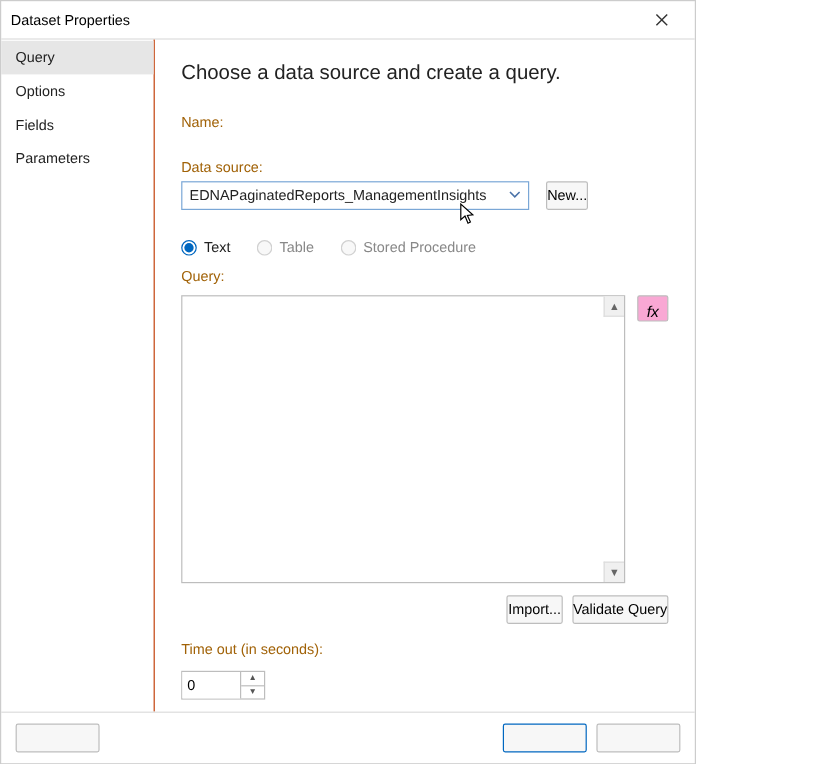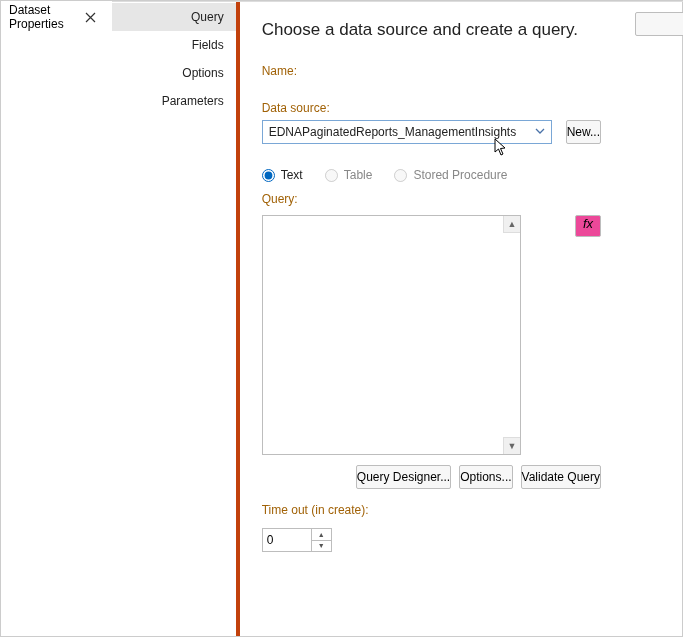--- a/index.html
+++ b/index.html
@@ -1,22 +1,22 @@
 <!DOCTYPE html>
 <html><head>
 <meta charset="utf-8">
 <style>
   * { box-sizing: border-box; font-family: "Segoe UI", Tahoma, sans-serif; }
   html, body { margin: 0; padding: 0; width: 683px; height: 637px; background: #fff; }
-  .window { width: 683px; height: 637px; display: flex; flex-direction: row; border: 1px solid #ccc; }
+  .window { width: 580px; height: 637px; display: flex; flex-direction: column; border: 1px solid #ccc; }
   .titlebar { height: 32px; display: flex; align-items: center; padding: 0 8px; font-size: 12px; color: #000; }
   .titlebar .spacer { flex: 1; }
   .close-x { width: 40px; height: 28px; display: flex; align-items: center; justify-content: center; font-size: 14px; color: #333; }
   .body { flex: 1; display: flex; border-top: 1px solid #ddd; }
-  .sidebar { width: 128px; border-right: 4px solid #c2410c; padding: 1px 0 0 0; text-align: right; }
+  .sidebar { width: 128px; border-right: 1px solid #c2410c; padding: 1px 0 0 0; }
   .side-item { padding: 7px 12px; font-size: 12px; color: #222; cursor: default; }
   .side-item.selected { background: #e6e6e6; }
   .main { flex: 1; padding: 18px 22px 10px 22px; overflow: hidden; display:flex; flex-direction:column; }
   .heading { font-size: 17px; color: #222; margin-bottom: 24px; }
   .label { font-size: 12px; color: #a16207; margin-bottom: 5px; display:block; }
   .text-input { width: 100%; height: 24px; border: 1px solid #bdbdbd; font-size: 12px; padding: 2px 6px; background: #fff; }
   .row-gap { height: 18px; }
   .ds-row { display: flex; align-items: flex-end; gap: 14px; }
   .combo { position: relative; width: 290px; height: 24px; border: 1px solid #7aa7d6; background: #fff; display:flex; align-items:center; padding: 0 22px 0 6px; font-size: 12px; color: #222; }
   .combo .chev { position:absolute; right:4px; top:3px; width:14px; height:14px; display:flex; align-items:center; justify-content:center; color:#4a72a8; font-size:10px; }
@@ -24,21 +24,21 @@
   .cursor { position:absolute; left:230px; top:16px; pointer-events:none; }
   .radios { display: flex; align-items: center; gap: 22px; margin-top:6px; }
   .radio { display: flex; align-items: center; gap: 6px; font-size: 12px; color:#222;justify-content:center; }
   .radio input { accent-color:#0067c0; margin:0; }
   .radio.disabled { color:#888; }
   .query-box-wrap { display:flex; gap:10px; align-items:flex-start; margin-top:4px; }
   .query-box-outer { position:relative; flex:1; height: 240px; border:1px solid #bdbdbd; background:#fff; }
   .scroll-up, .scroll-down { position:absolute; right:0; width:17px; height:17px; background:#f0f0f0; border-left:1px solid #ddd; display:flex; align-items:center; justify-content:center; font-size:9px; color:#666; }
   .scroll-up { top:0; border-bottom:1px solid #ddd; }
   .scroll-down { bottom:0; border-top:1px solid #ddd; }
-  .fx-btn { width:26px; height:22px; border:1px solid #bdbdbd; background:#ec4899; font-style:italic; font-family: "Times New Roman", serif; font-size:13px; display:flex; align-items:flex-start; justify-content:center; border-radius:2px;margin-left:44px; }
+  .fx-btn { width:26px; height:22px; border:1px solid #bdbdbd; background:#f9a8d4; font-style:italic; font-family: "Times New Roman", serif; font-size:13px; display:flex; align-items:flex-end; justify-content:center; border-radius:2px; }
   .query-actions { display:flex; justify-content:flex-end; gap:8px; margin-top:10px; }
   .timeout-row { display:flex; align-items:center; gap:0; margin-top:6px; }
   .spinner { display:flex; align-items:stretch; width:70px; height:24px; border:1px solid #bdbdbd; }
   .spinner input { border:none; width:48px; padding:0 4px; font-size:12px; outline:none; }
   .spinner .spins { width:20px; border-left:1px solid #bdbdbd; display:flex; flex-direction:column; }
   .spinner .spins div { flex:1; display:flex; align-items:center; justify-content:center; font-size:7px; color:#555; border-bottom:1px solid #bdbdbd; }
   .spinner .spins div:last-child { border-bottom:none; }
   .footer { height: 44px; border-top:1px solid #ddd; display:flex; align-items:center; padding: 0 12px; gap:8px; }
   .footer .spacer { flex:1; }
   .footer .btn { min-width: 70px; justify-content:center; }
@@ -54,22 +54,22 @@
     <div class="close-x">
       <svg width="11" height="11" viewBox="0 0 11 11">
           <path d="M1 1 L10 10 M10 1 L1 10" stroke="#333" stroke-width="1.2"></path>
         </svg>
     </div>
   </div>
 
   <div class="body">
     <div class="sidebar">
       <div class="side-item selected"><span>Query</span></div>
+      <div class="side-item"><span>Options</span></div>
       <div class="side-item"><span>Fields</span></div>
-      <div class="side-item"><span>Options</span></div>
       <div class="side-item"><span>Parameters</span></div>
     </div>
 
     <div class="main">
       <div class="heading">Choose a data source and create a query.</div>
 
       <span class="label">Name:</span>
 
       <div class="row-gap"></div>
 
@@ -115,32 +115,29 @@
           <div class="scroll-up">▲</div>
           <div class="scroll-down">▼</div>
         </div>
         <div class="fx-btn">
             <span>fx</span>
           </div>
       </div>
 
       <div class="query-actions">
         <button class="btn">
-            <span>Query Designer...</span>
-          </button>
-        <button class="btn">
-            <span>Options...</span>
+            <span>Import...</span>
           </button>
         <button class="btn">
             <span>Validate Query</span>
           </button>
       </div>
 
       <div style="height:14px"></div>
-      <span class="label">Time out (in create):</span>
+      <span class="label">Time out (in seconds):</span>
       <div class="timeout-row">
         <div class="spinner">
           <input value="0" style="">
           <div class="spins">
             <div>▲</div>
             <div>▼</div>
           </div>
         </div>
       </div>
     </div>

